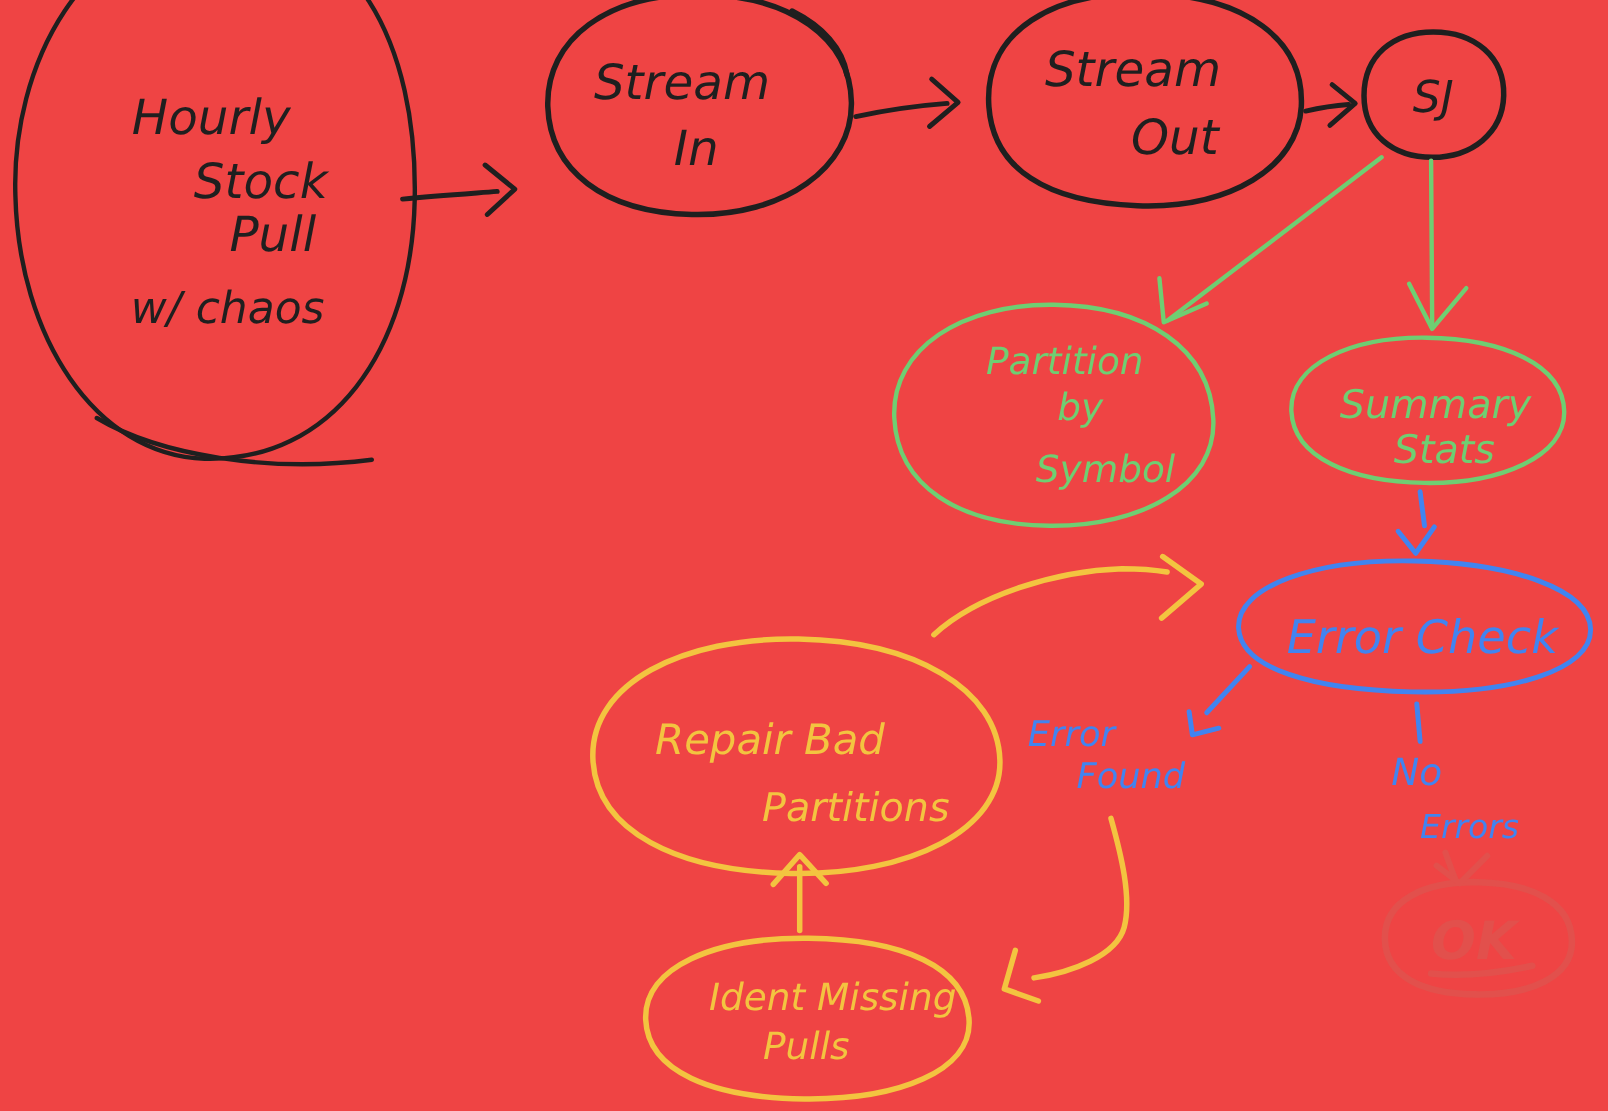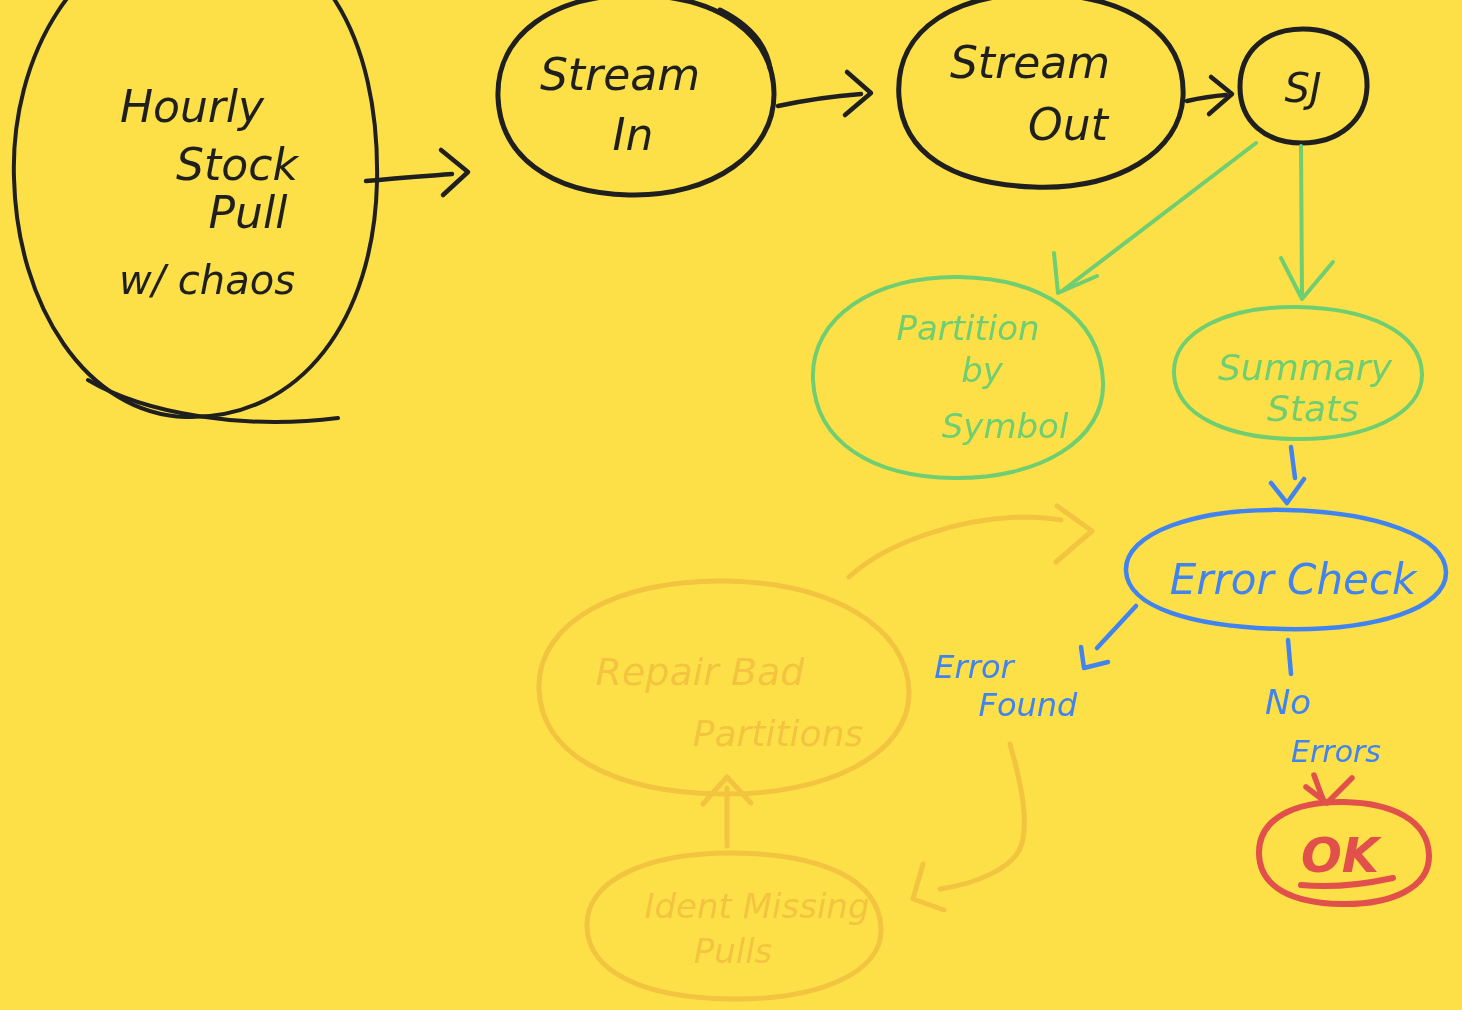--- a/index.html
+++ b/index.html
@@ -4,21 +4,21 @@
 <style>
   html, body {
     margin: 0;
     padding: 0;
     background: #ffffff;
   }
   .canvas {
     position: relative;
     width: 1462px;
     height: 1010px;
-    background: #fde047;
+    background: #ef4444;
     overflow: hidden;
   }
   svg { display: block; }
   .shape {
     fill: none;
     stroke-linecap: round;
     stroke-linejoin: round;
   }
   .label text {
     stroke: none;

